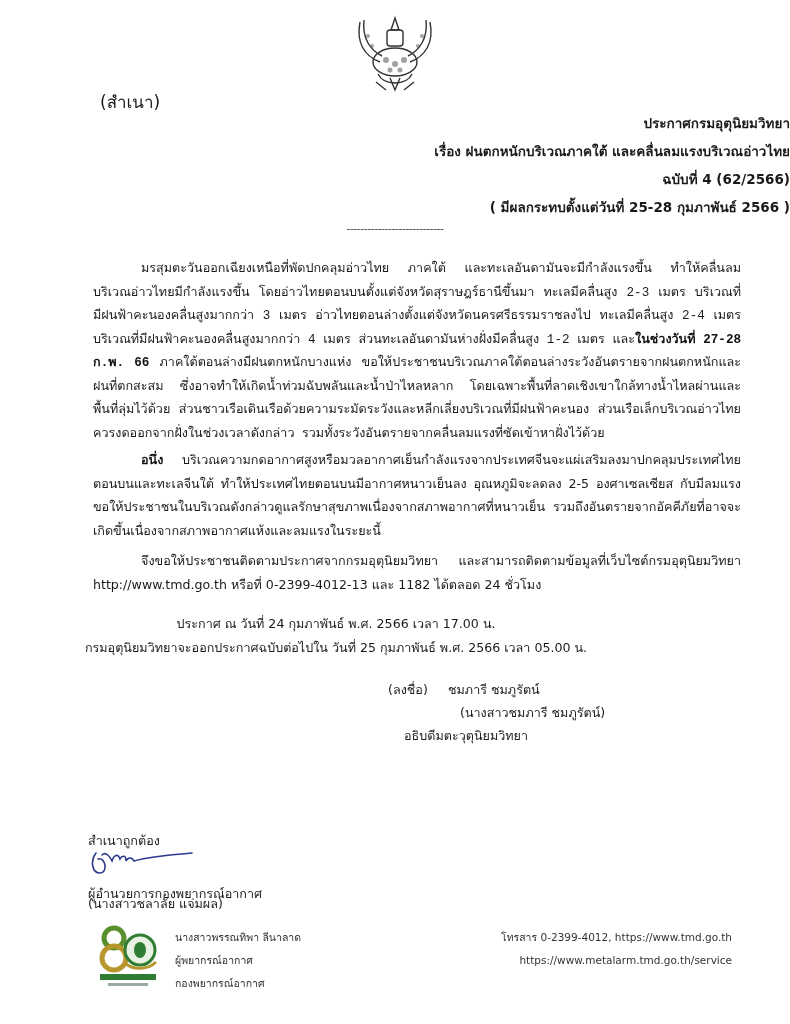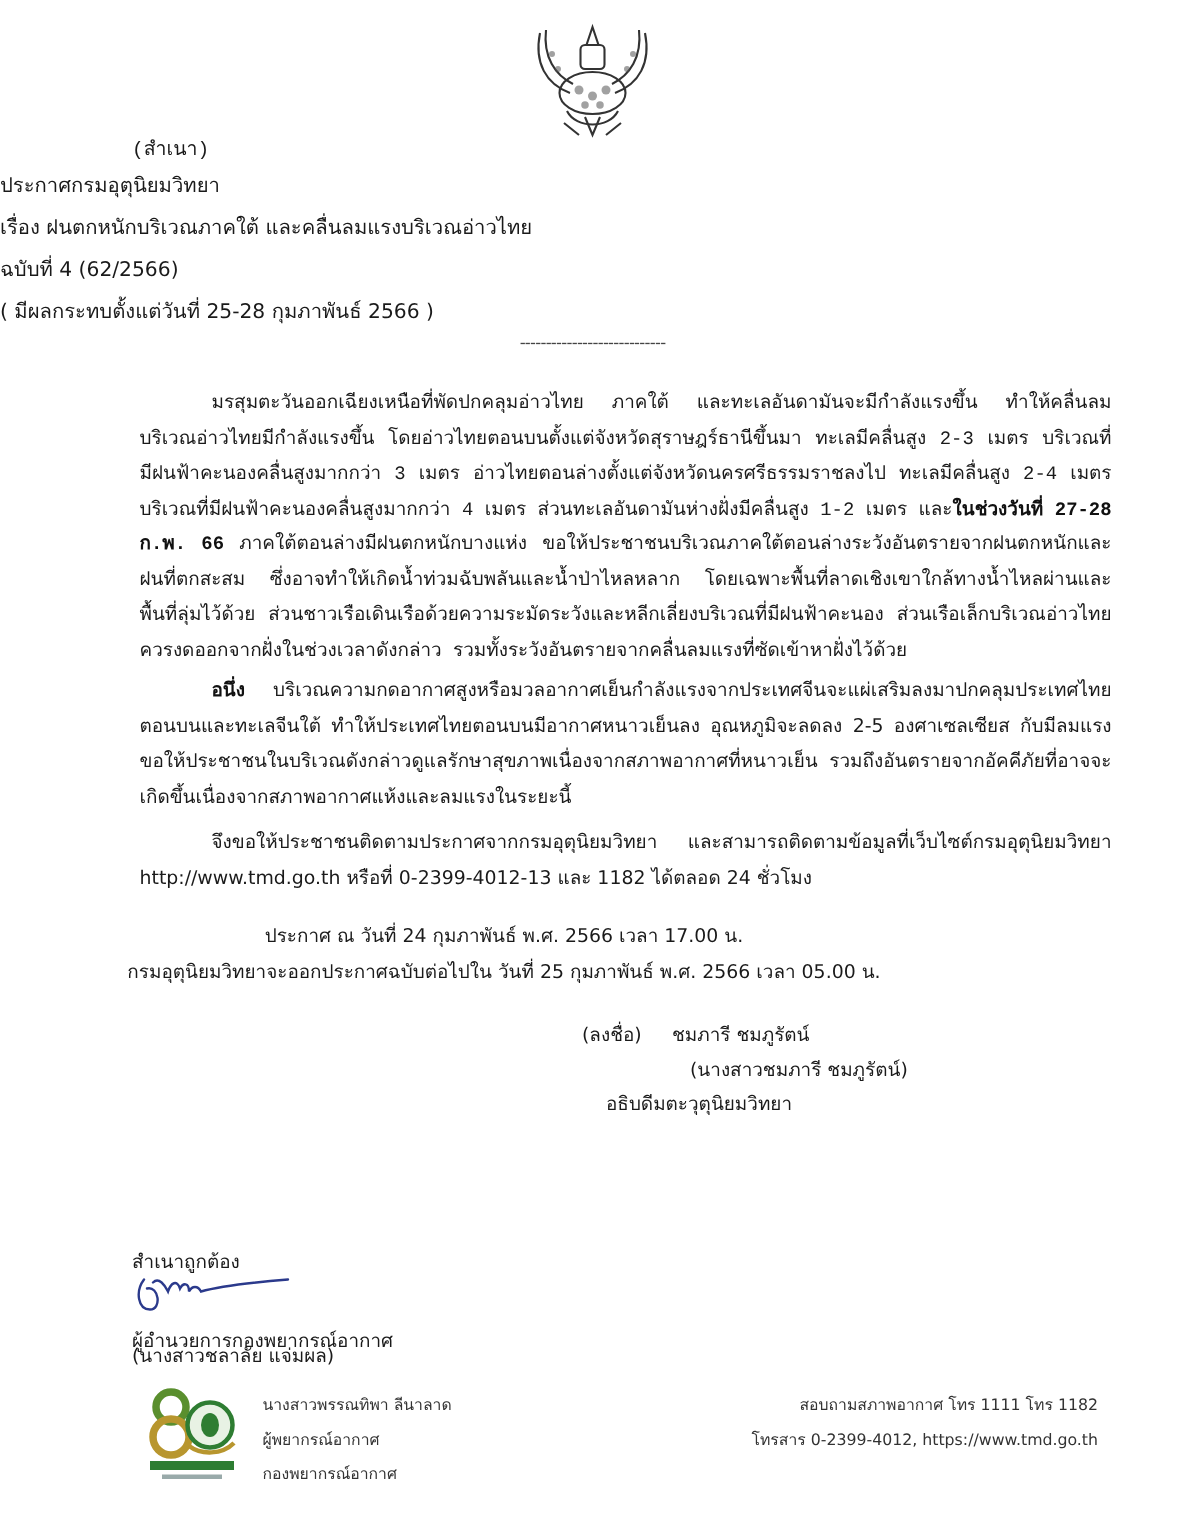--- a/index.html
+++ b/index.html
@@ -3,22 +3,22 @@
   <meta charset="utf-8">
   <style>
     html, body { margin: 0; padding: 0; background: #ffffff; }
     body {
       width: 790px; height: 1024px; position: relative; overflow: hidden;
       font-family: "DejaVu Sans", "Liberation Sans", sans-serif;
       color: #1a1a1a;
     }
     .abs { position: absolute; }
     .emblem { left: 346px; top: 12px; width: 98px; height: 82px; }
-    .copy-mark { left: 88px; top: 88px; font-size: 13px; font-family: Liberation Mono, monospace; }
-    .heading { left: 0; width: 790px; text-align: left; font-size: 13.5px; font-weight: normal; }
+    .copy-mark { left: 100px; top: 88px; font-size: 17px; }
+    .heading { left: 0; width: 790px; text-align: right; font-size: 13.5px; font-weight: bold; }
     .h1 { top: 112px; }
     .h2 { top: 140px; }
     .h3 { top: 168px; }
     .h4 { top: 196px; }
     .divider { left: 0; width: 790px; top: 222px; text-align: center; font-size: 11px; color: #444; letter-spacing: -0.5px; }
     .para {
       left: 93px; width: 648px; font-size: 12.6px; line-height: 23.5px;
       text-align: justify; text-align-last: left;
     }
     .p1 { top: 258px; font-family: Liberation Mono, monospace; }
@@ -122,15 +122,15 @@
   </svg>
 </div>
 
 <div class="abs footer-left">
   <div>นางสาวพรรณทิพา ลีนาลาด</div>
   <div>ผู้พยากรณ์อากาศ</div>
   <div>กองพยากรณ์อากาศ</div>
 </div>
 
 <div class="abs footer-right">
-  <div>สอบถามสภาพอากาศ โทร 1111 โทร 1182</div>
   <div>โทรสาร 0-2399-4012, https://www.tmd.go.th</div>
+  <div>https://www.metalarm.tmd.go.th/service</div>
 </div>
 
 </body></html>

